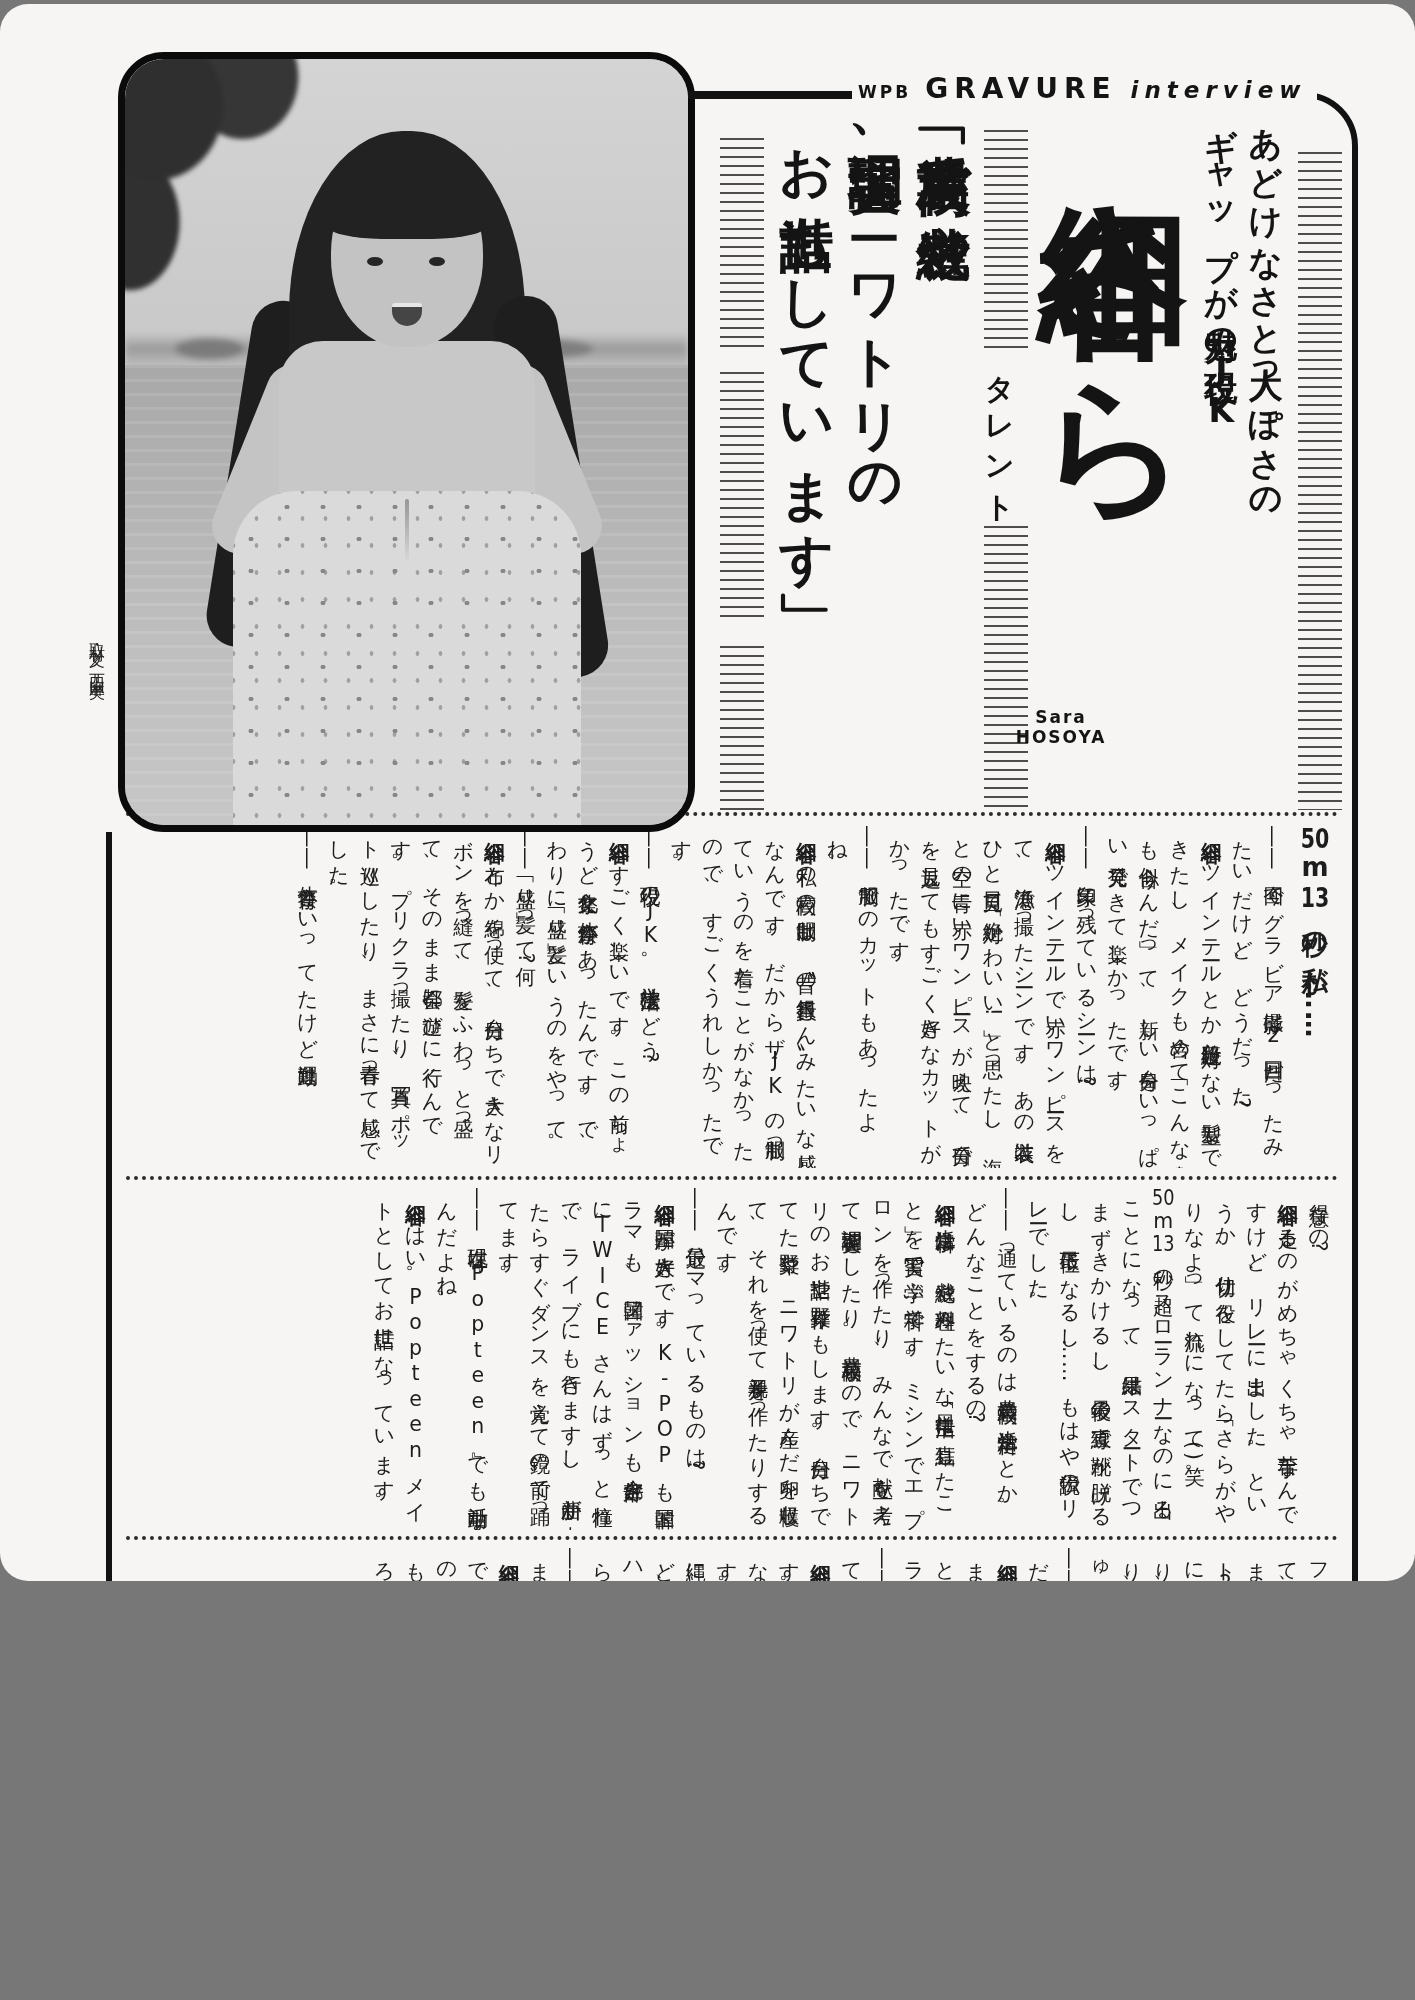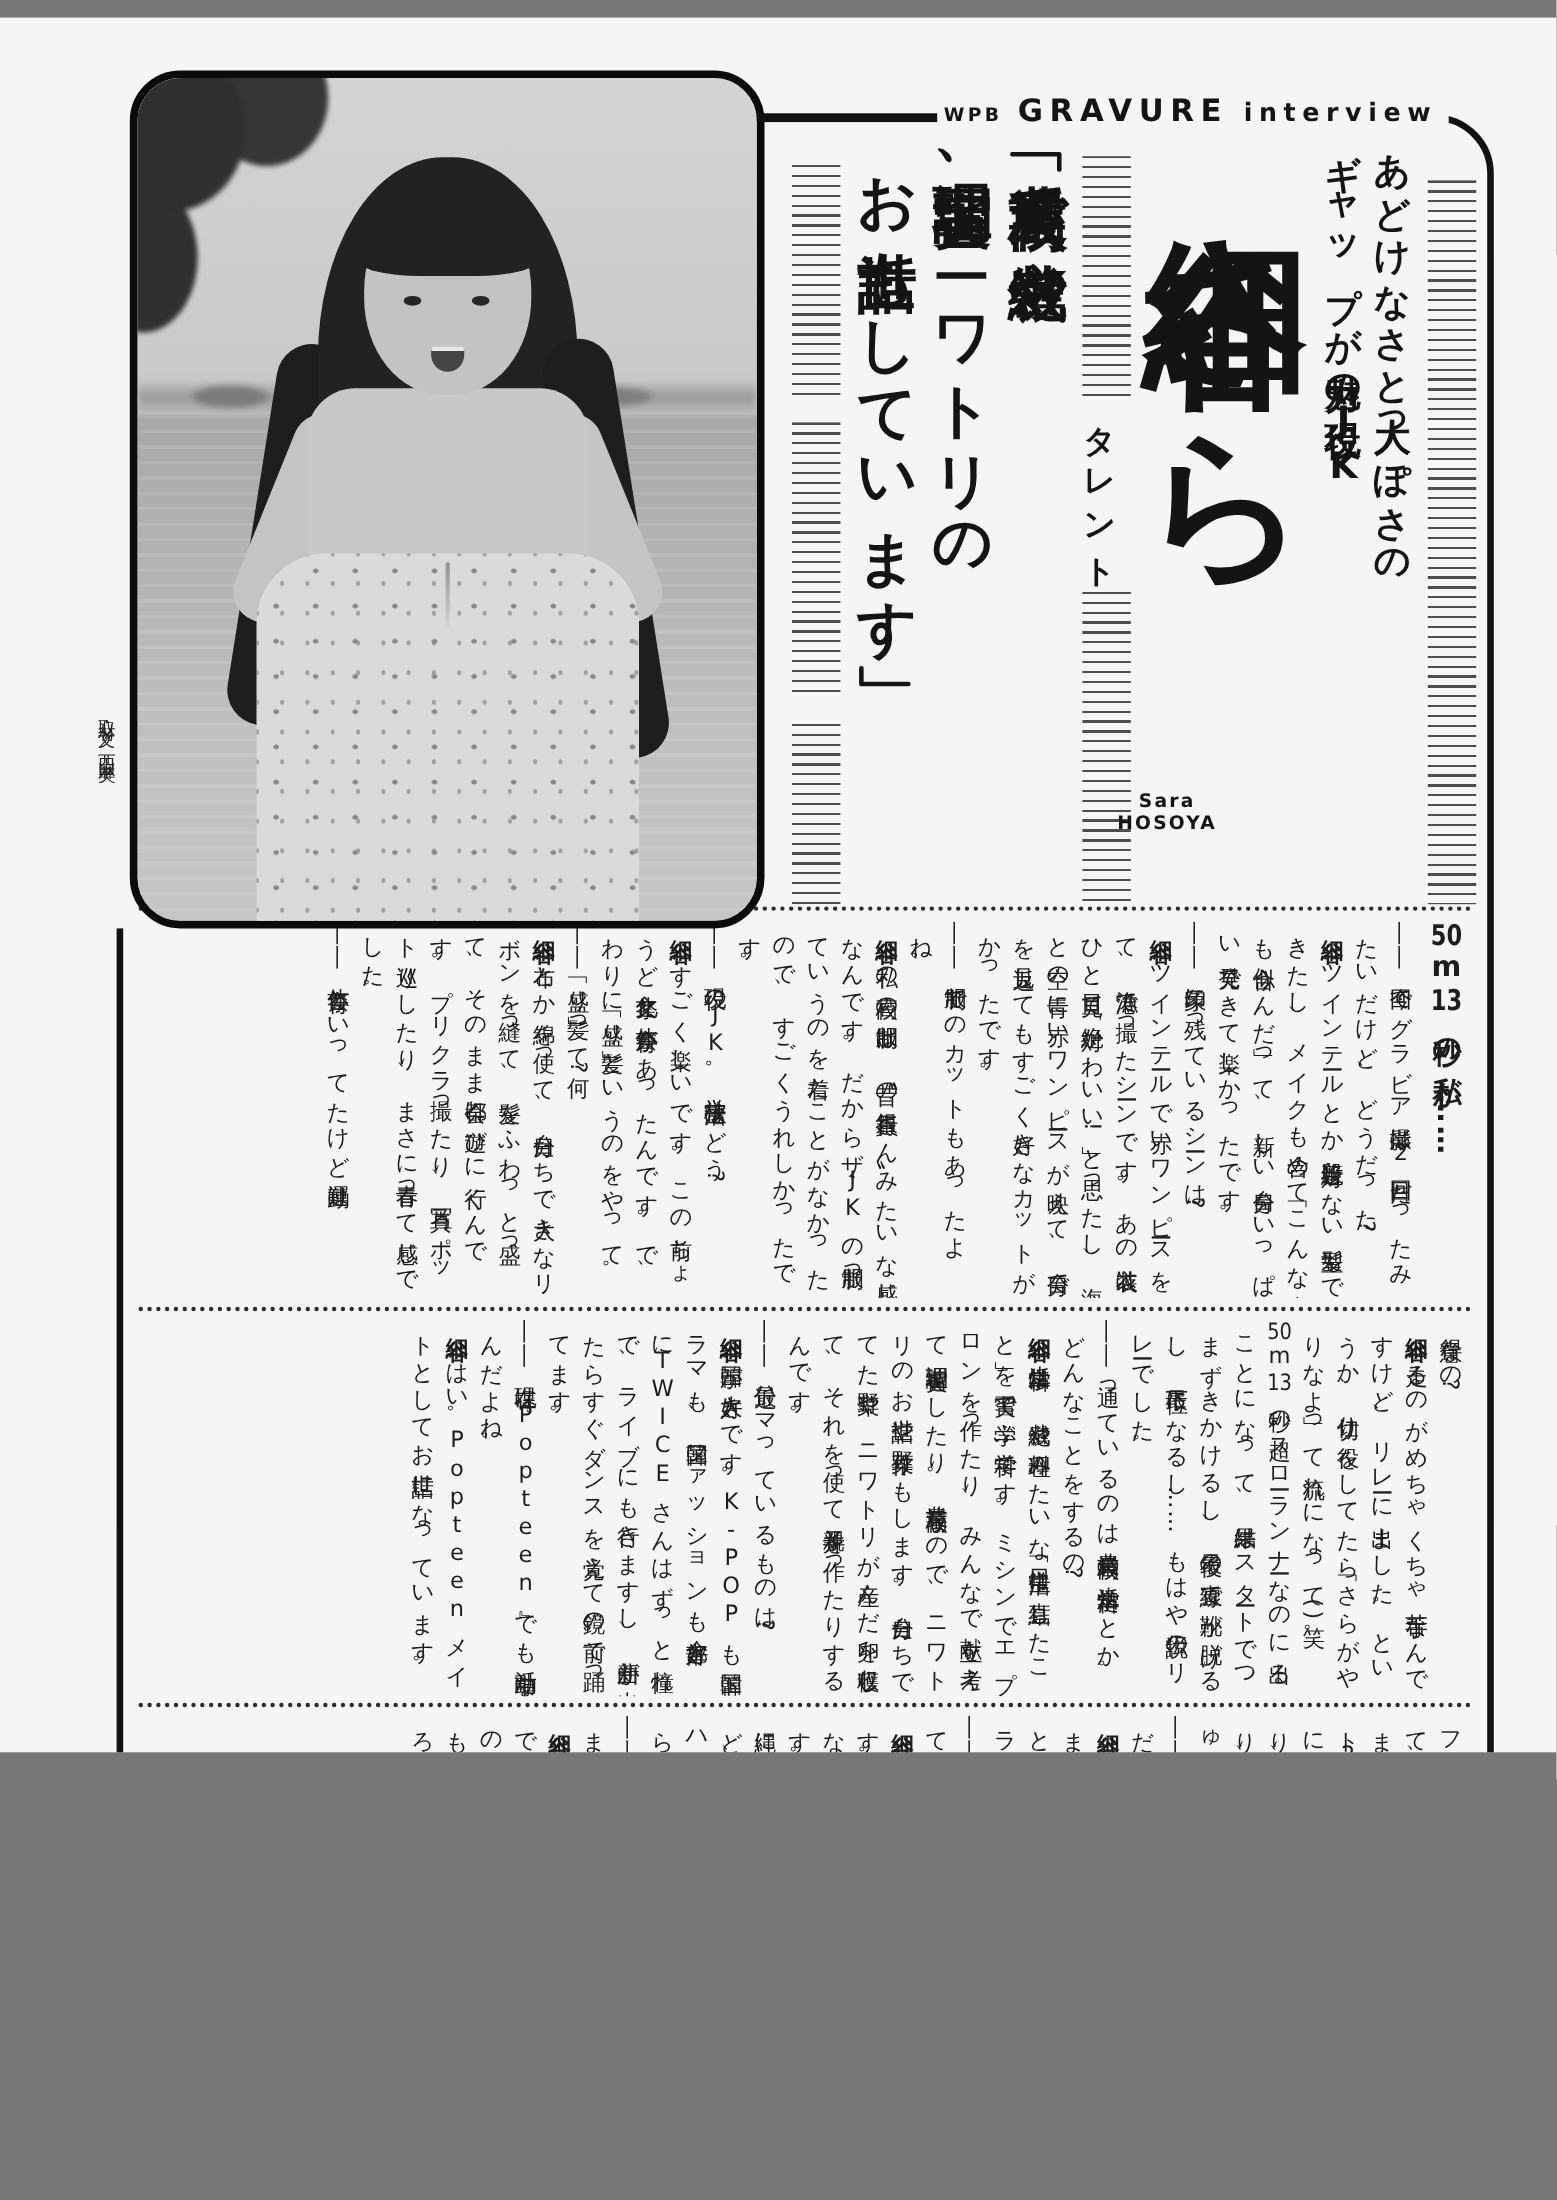--- a/index.html
+++ b/index.html
@@ -1,31 +1,31 @@
 <!DOCTYPE html>
 <html><head>
 <meta charset="utf-8">
 <style>
   html,body{margin:0;padding:0;}
   body{background:#777;font-family:"DejaVu Sans",sans-serif;}
-  .page{position:relative;width:1415px;height:1577px;background:#f6f5f3;margin:16px auto;overflow:hidden;color:#141414;}
+  .page{position:relative;width:1415px;height:1577px;background:#f6f5f3;margin:4px auto;overflow:hidden;color:#141414;border-radius:28px;}
 
   
   .frame{position:absolute;left:106px;top:88px;width:1252px;height:1818px;box-sizing:border-box;
          border:6px solid #121212;border-radius:54px;z-index:0;}
   .frame-cover{position:absolute;left:92px;top:80px;width:32px;height:748px;background:#f6f5f3;z-index:1;}
 
   
   .brandline{position:absolute;left:688px;top:87px;width:168px;height:8px;background:#121212;z-index:3;}
   .brand{position:absolute;z-index:3;background:#f6f5f3;white-space:nowrap;display:flex;align-items:baseline;gap:14px;}
   .brand-top{left:852px;top:68px;padding:0 10px 0 6px;height:40px;}
   .brand-bottom{left:556px;top:1874px;padding:0 16px;height:56px;}
   .b-wpb{font-weight:900;letter-spacing:3px;}
   .b-grav{font-weight:900;letter-spacing:6px;}
-  .b-int{font-weight:600;letter-spacing:6px;}
+  .b-int{font-weight:600;letter-spacing:6px;font-style:italic;}
   .brand-top .b-wpb{font-size:17px;}
   .brand-top .b-grav{font-size:28px;}
   .brand-top .b-int{font-size:23px;}
   .brand-bottom .b-wpb{font-size:22px;}
   .brand-bottom .b-grav{font-size:37px;}
   .brand-bottom .b-int{font-size:31px;}
   .pageno{position:absolute;left:184px;top:1938px;font-size:25px;font-weight:600;letter-spacing:2px;z-index:3;}
 
   
   .hatch{position:absolute;width:44px;z-index:2;

